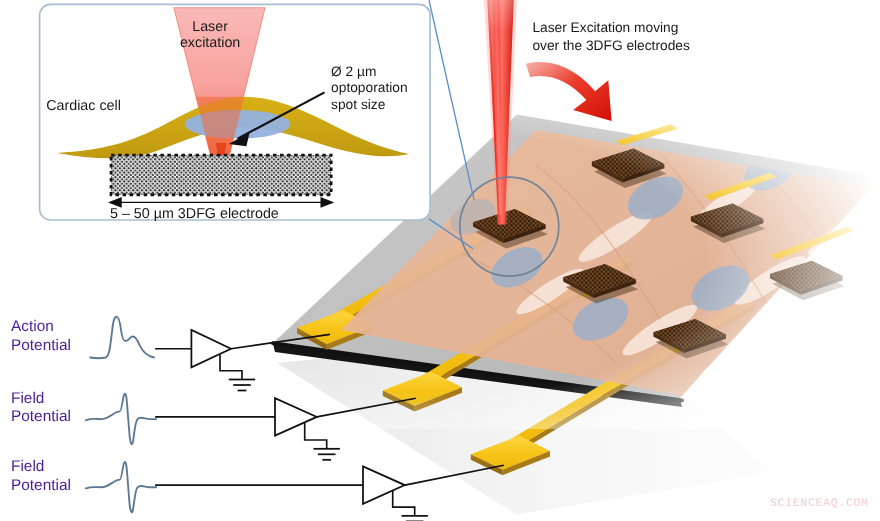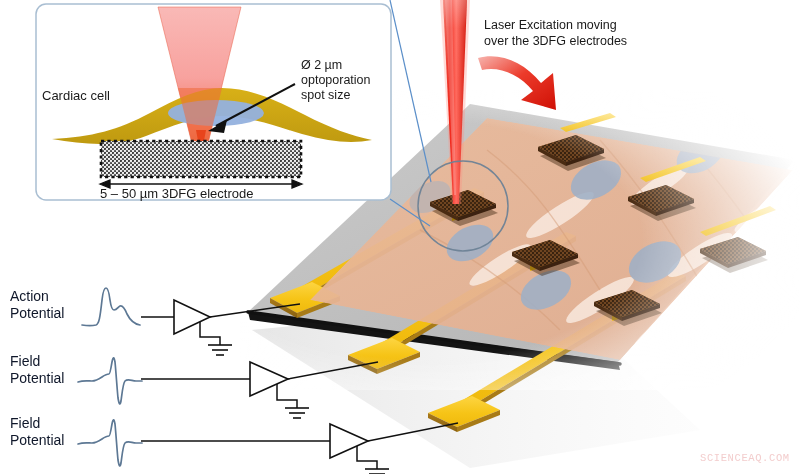--- a/index.html
+++ b/index.html
@@ -56,21 +56,21 @@
   }
   #lbl-laser-moving {
     left: 436px; top: 18px;
     font-size: 12.5px;
     line-height: 1.25;
     margin-left: 48px;
   }
   .trace-label {
     position: absolute;
     font-size: 14px;
-    color: #0f172a;
+    color: #4c1d95;
     line-height: 1.18;
     font-family: "Liberation Sans", sans-serif;
     white-space: pre;
   }
   #lbl-action-potential { left: 10px; top: 288px; }
   #lbl-field-potential-1 { left: 10px; top: 353px; }
   #lbl-field-potential-2 { left: 10px; top: 415px; }
   #watermark {
     position: absolute;
     left: 700px; top: 452px;
@@ -399,20 +399,22 @@
         <polygon points="302,184 292,180 292,188"></polygon>
       </g>
 
       <g>
         <line x1="295" y1="84" x2="216" y2="126" stroke="#111111" stroke-width="2"></line>
         <polygon points="208,131 227,120 224,133" fill="#111111"></polygon>
       </g>
     </g>
   </svg>
 
+  <div class="txt" id="lbl-laser-excitation">Laser
+excitation</div>
 
   <div class="txt" id="lbl-cardiac-cell">Cardiac cell</div>
 
   <div class="txt" id="lbl-spot-size">Ø 2 µm
 optoporation
 spot size</div>
 
   <div class="txt" id="lbl-electrode-size">5 – 50 µm 3DFG electrode</div>
 
   <div class="txt" id="lbl-laser-moving">Laser Excitation moving

